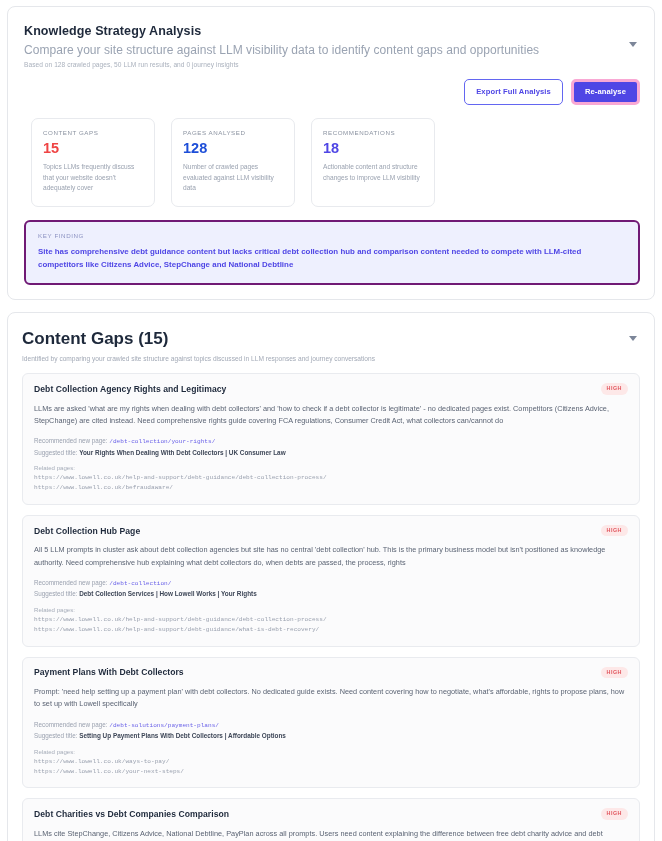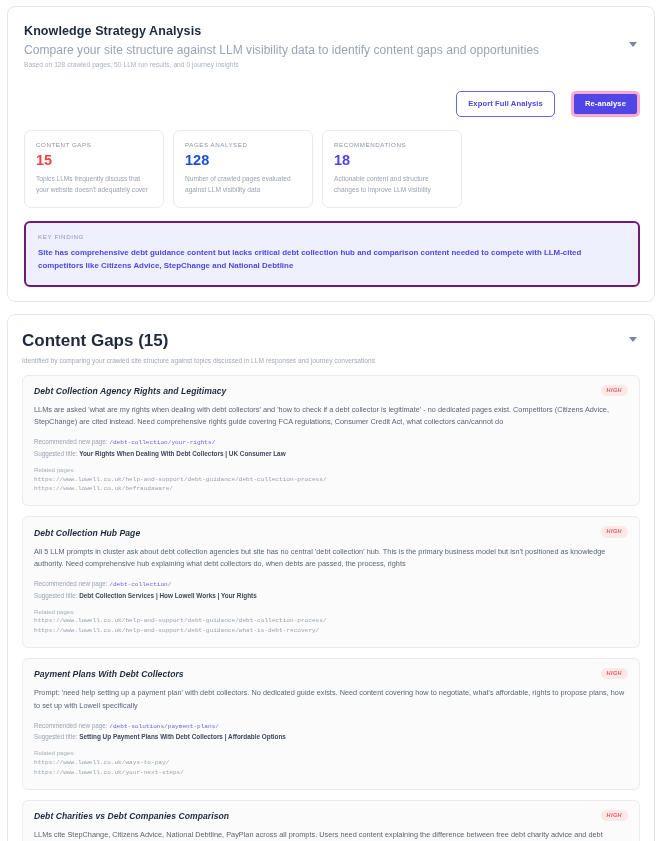--- a/index.html
+++ b/index.html
@@ -56,22 +56,22 @@
     width: 0; height: 0;
     border-left: 4px solid transparent;
     border-right: 4px solid transparent;
     border-top: 5px solid #7c8699;
   }
 
   
   .actions {
     display: flex;
     justify-content: flex-end;
-    gap: 16px;
-    margin-top: 23px;
+    gap: 8px;
+    margin-top: 11px;
     margin-bottom: 13px;
   }
   .btn {
     font-family: "Liberation Sans", sans-serif;
     font-size: 7.6px;
     font-weight: bold;
     border-radius: 5px;
     padding: 6px 11px;
     cursor: pointer;
     letter-spacing: 0.1px;
@@ -84,25 +84,26 @@
   }
   .btn-primary {
     background: #4f46e5;
     color: #ffffff;
     border: 3px solid #f9a8d4;
   }
 
   
   .stats { display: flex; gap: 9px; }
   .stat-card {
-    width: 140px;
+    width: 124px;
     border: 1px solid #e8eaee;
     border-radius: 7px;
     padding: 10px 11px 12px 11px;
     background: #fff;
+    margin-left: 7px;
   }
   .stat-label {
     font-size: 6.2px;
     letter-spacing: 0.55px;
     color: #8b93a1;
     text-transform: uppercase;
     margin-bottom: 5px;
   }
   .stat-value {
     font-size: 14.5px;
@@ -165,24 +166,23 @@
   .gap-card {
     border: 1px solid #e9ebef;
     border-radius: 6px;
     background: #fbfbfc;
     padding: 9px 11px 11px 11px;
     margin-bottom: 10px;
     position: relative;
   }
   .gap-head {
     display: flex;
-    align-items: flex-end;
+    align-items: center;
     justify-content: space-between;
     margin-bottom: 8px;
-    font-style: italic;
   }
   .gap-title {
     font-size: 8.6px;
     font-weight: bold;
     color: #1e293b;
     letter-spacing: 0.05px;
   }
   .badge {
     font-size: 5.4px;
     font-weight: bold;

